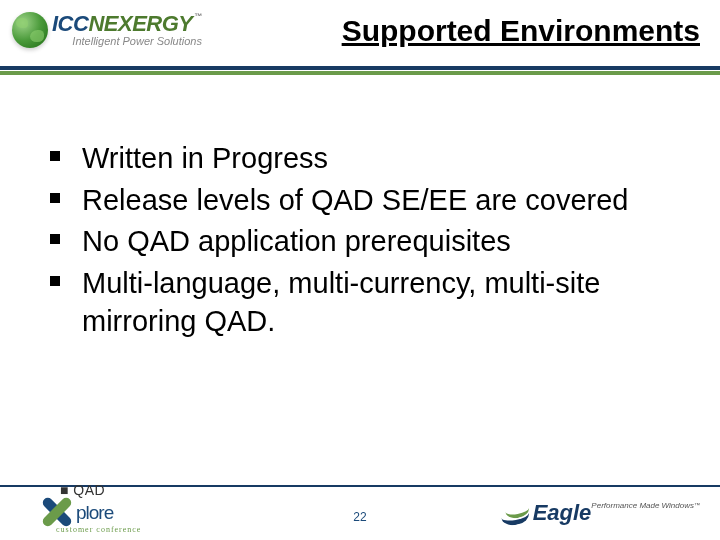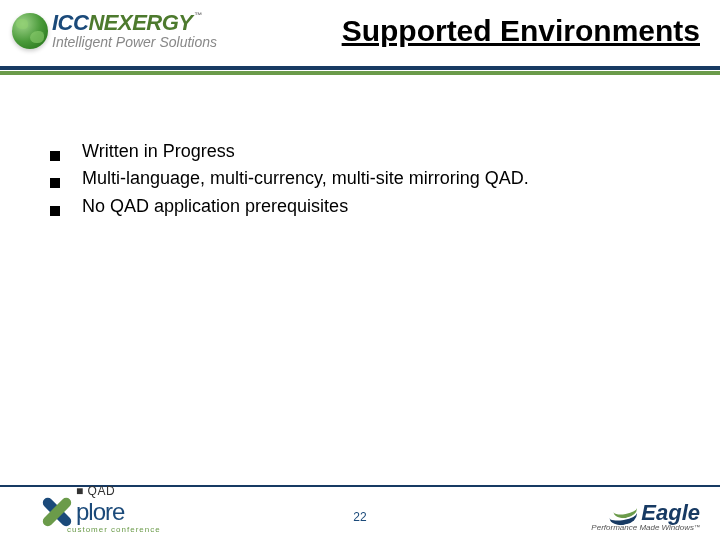--- a/index.html
+++ b/index.html
@@ -63,21 +63,21 @@
   .logo-text-main {
     font-size: 22px;
     font-weight: bold;
     font-style: italic;
     letter-spacing: -0.5px;
   }
   .icc-part { color: #1b4a7a; }
   .nexergy-part { color: #4d7a2e; }
   .tm { font-size: 8px; color: #777; vertical-align: top; font-style: normal; margin-left: 2px;}
   .logo-tagline {
-    font-size: 14px;
+    font-size: 11px;
     color: #888;
     font-style: italic;
     text-align: right;
     margin-top: 1px;
   }
   .title {
     position: absolute;
     top: 14px;
     right: 20px;
     font-size: 30px;
@@ -108,21 +108,21 @@
     right: 40px;
   }
   .bullet-list {
     list-style: none;
     padding: 0;
     margin: 0;
   }
   .bullet-list li {
     display: flex;
     align-items: flex-start;
-    font-size: 18px;
+    font-size: 29px;
     color: #000;
     margin-bottom: 4px;
     line-height: 1.3;
   }
   .bullet-list li .sq {
     display: inline-block;
     width: 10px;
     height: 10px;
     background: #000;
     margin-top: 11px;
@@ -149,24 +149,24 @@
   }
   .logo-explore {
     position: absolute;
     bottom: 6px;
     left: 40px;
     display: flex;
     flex-direction: column;
     line-height: 1;
   }
   .explore-qad {
-    font-size: 12px;
+    font-size: 14px;
     color: #333;
     letter-spacing: 0.5px;
-    margin-left: 36px;
+    margin-left: 20px;
     margin-bottom: -2px;
   }
   .explore-main {
     display: flex;
     align-items: center;
   }
   .explore-x {
     width: 34px;
     height: 34px;
     position: relative;
@@ -182,47 +182,47 @@
   }
   .explore-x::before {
     background: #1b4a7a;
     transform: translate(-50%, -50%) rotate(45deg);
   }
   .explore-x::after {
     background: #6b9b4a;
     transform: translate(-50%, -50%) rotate(-45deg);
   }
   .explore-word {
-    font-size: 24px;
+    font-size: 19px;
     color: #1b4a7a;
     font-weight: 300;
     letter-spacing: -1px;
   }
   .explore-sub {
     font-size: 8px;
     color: #6b9b4a;
     letter-spacing: 1px;
-    margin-left: 27px;
+    margin-left: 16px;
     margin-top: -3px;
+    font-family: Liberation Serif, serif;
   }
   .page-num {
     position: absolute;
     bottom: 16px;
     left: 50%;
     transform: translateX(-50%);
     font-size: 12px;
     color: #1b4a7a;
   }
   .logo-eagle {
     position: absolute;
-    bottom: 8px;
+    bottom: 16px;
     right: 20px;
     display: flex;
-    flex-direction: column;
-    align-items: flex-end;
+    flex-direction: row;
     line-height: 1;
   }
   .eagle-main {
     display: flex;
     align-items: center;
   }
   .eagle-swoosh {
     width: 30px;
     height: 22px;
     position: relative;
@@ -284,25 +284,29 @@
   </div>
 
   <div class="content">
     <ul class="bullet-list">
       <li>
           <span class="sq"></span>
           <span class="txt">Written in Progress</span>
         </li>
       <li>
           <span class="sq"></span>
-          <span class="txt">Multi-language, multi-currency, multi-site mirroring QAD.</span>
+          <span class="txt">Release levels of QAD SE/EE are covered</span>
         </li>
       <li>
           <span class="sq"></span>
           <span class="txt">No QAD application prerequisites</span>
+        </li>
+      <li>
+          <span class="sq"></span>
+          <span class="txt">Multi-language, multi-currency, multi-site mirroring QAD.</span>
         </li>
     </ul>
   </div>
 
   <div class="footer">
     <div class="footer-line"></div>
 
     <div class="logo-explore">
       <div class="explore-qad">■ QAD</div>
       <div class="explore-main">

